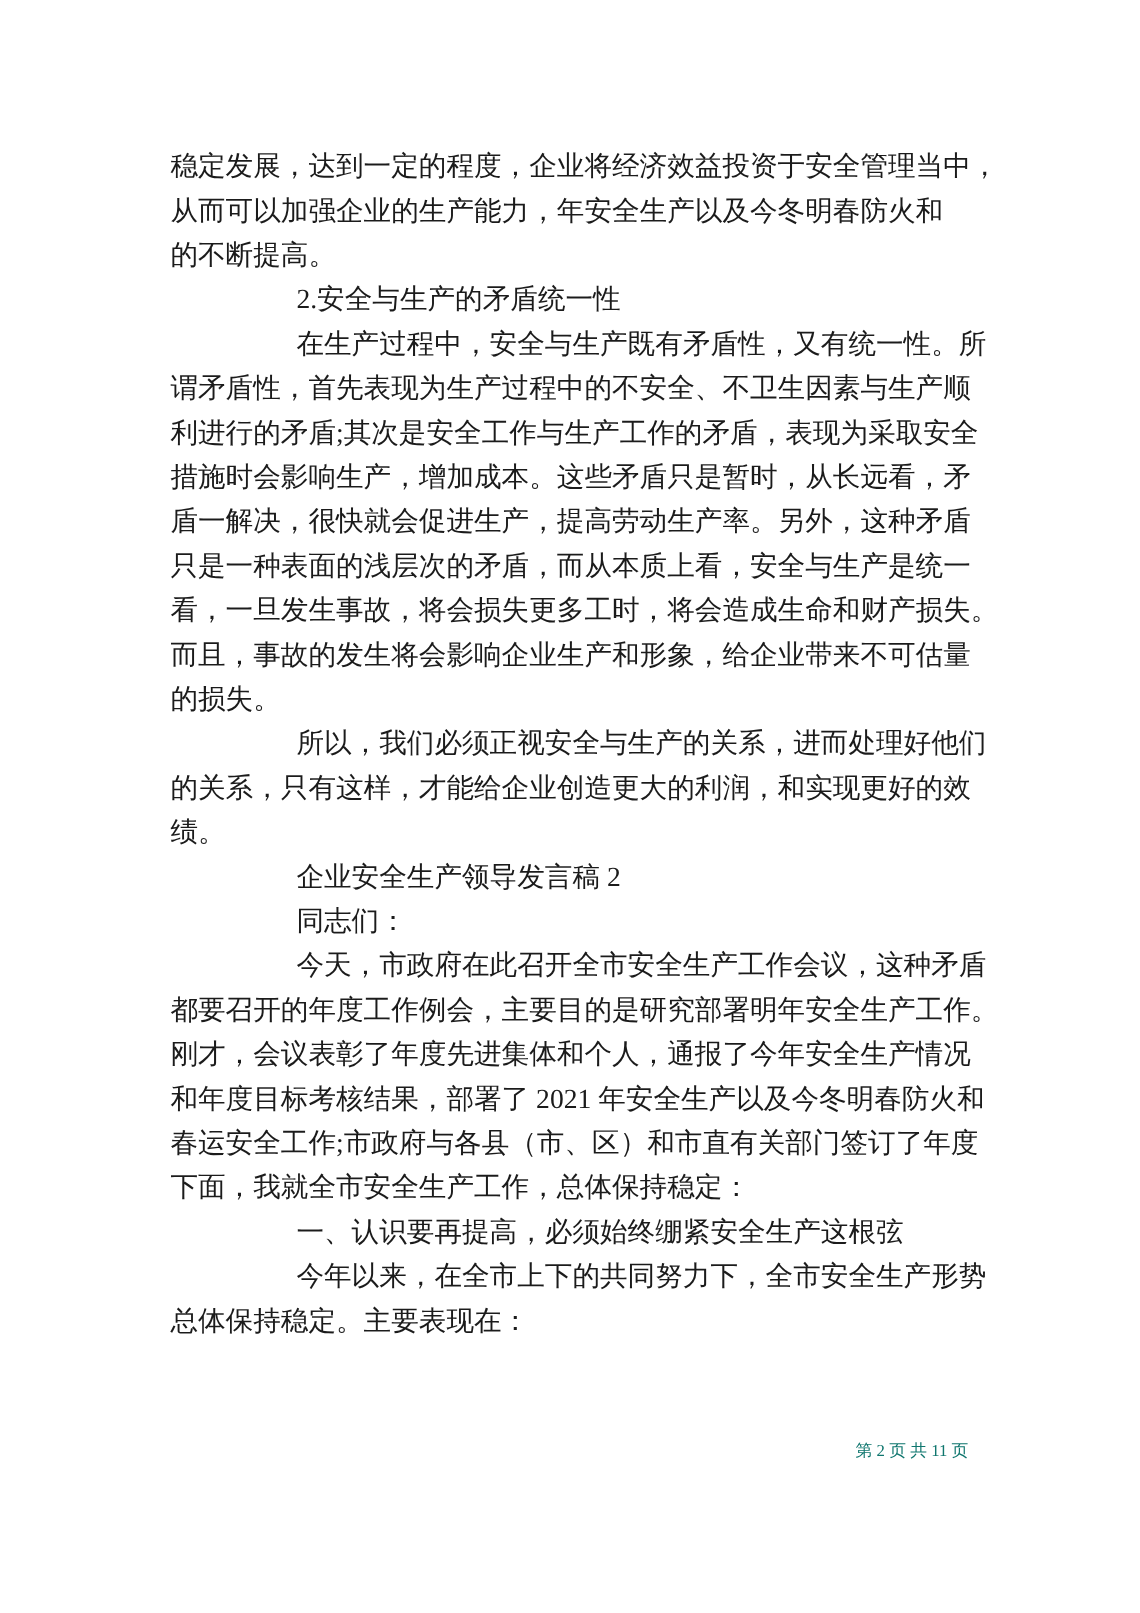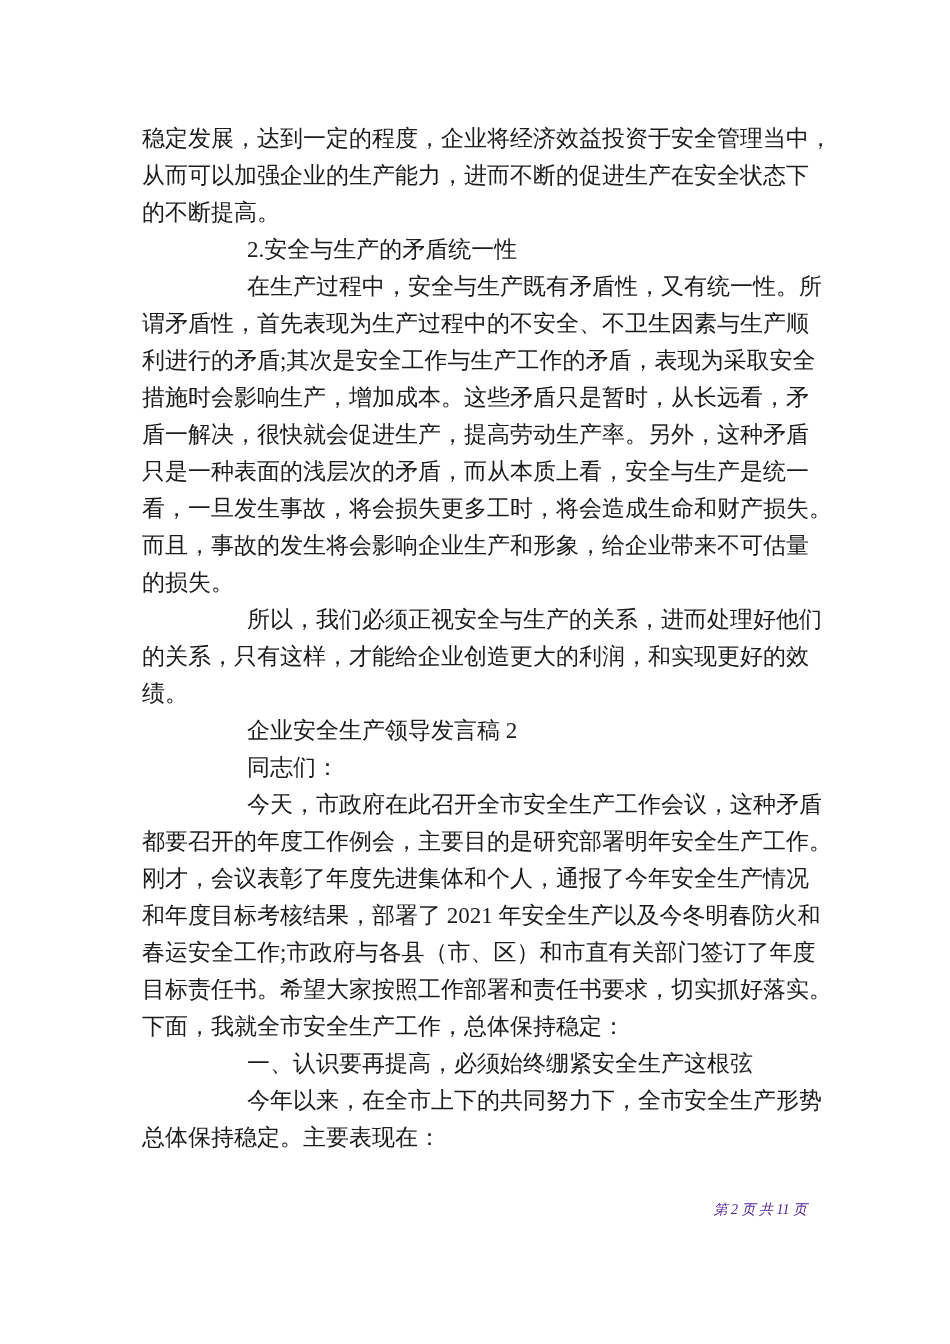--- a/index.html
+++ b/index.html
@@ -31,31 +31,30 @@
   }
   .line.indent {
     padding-left: 105px;
   }
   .page-footer {
     position: absolute;
     top: 1200px;
     right: 143px;
     font-size: 14px;
     line-height: 20px;
-    color: #4c1d95;
-    font-style: italic;
+    color: #0f766e;
   }
 </style>
 </head>
 <body>
 
 <div class="page">
   <div class="doc-body">
       <div class="line">稳定发展，达到一定的程度，企业将经济效益投资于安全管理当中，</div>
-      <div class="line">从而可以加强企业的生产能力，进而不断的促进生产在安全状态下</div>
+      <div class="line">从而可以加强企业的生产能力，年安全生产以及今冬明春防火和</div>
       <div class="line">的不断提高。</div>
       <div class="line indent">2.安全与生产的矛盾统一性</div>
       <div class="line indent">在生产过程中，安全与生产既有矛盾性，又有统一性。所</div>
       <div class="line">谓矛盾性，首先表现为生产过程中的不安全、不卫生因素与生产顺</div>
       <div class="line">利进行的矛盾;其次是安全工作与生产工作的矛盾，表现为采取安全</div>
       <div class="line">措施时会影响生产，增加成本。这些矛盾只是暂时，从长远看，矛</div>
       <div class="line">盾一解决，很快就会促进生产，提高劳动生产率。另外，这种矛盾</div>
       <div class="line">只是一种表面的浅层次的矛盾，而从本质上看，安全与生产是统一</div>
       <div class="line">看，一旦发生事故，将会损失更多工时，将会造成生命和财产损失。</div>
       <div class="line">而且，事故的发生将会影响企业生产和形象，给企业带来不可估量</div>
@@ -63,21 +62,20 @@
       <div class="line indent">所以，我们必须正视安全与生产的关系，进而处理好他们</div>
       <div class="line">的关系，只有这样，才能给企业创造更大的利润，和实现更好的效</div>
       <div class="line">绩。</div>
       <div class="line indent">企业安全生产领导发言稿 2</div>
       <div class="line indent">同志们：</div>
       <div class="line indent">今天，市政府在此召开全市安全生产工作会议，这种矛盾</div>
       <div class="line">都要召开的年度工作例会，主要目的是研究部署明年安全生产工作。</div>
       <div class="line">刚才，会议表彰了年度先进集体和个人，通报了今年安全生产情况</div>
       <div class="line">和年度目标考核结果，部署了 2021 年安全生产以及今冬明春防火和</div>
       <div class="line">春运安全工作;市政府与各县（市、区）和市直有关部门签订了年度</div>
-      <div class="line">目标责任书。希望大家按照工作部署和责任书要求，切实抓好落实。</div>
       <div class="line">下面，我就全市安全生产工作，总体保持稳定：</div>
       <div class="line indent">一、认识要再提高，必须始终绷紧安全生产这根弦</div>
       <div class="line indent">今年以来，在全市上下的共同努力下，全市安全生产形势</div>
       <div class="line">总体保持稳定。主要表现在：</div>
     </div>
   <div class="page-footer">
     <span>第 2 页 共 11 页</span>
   </div>
 </div>
 

